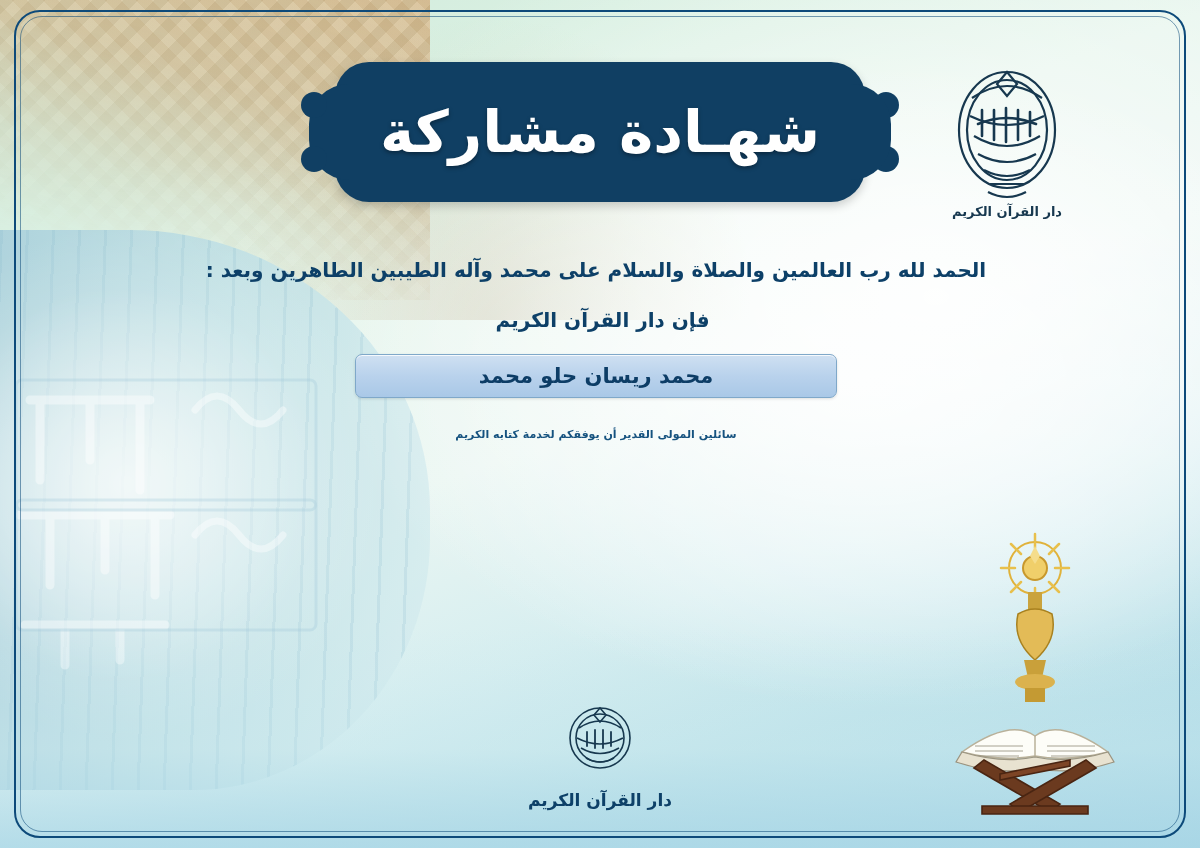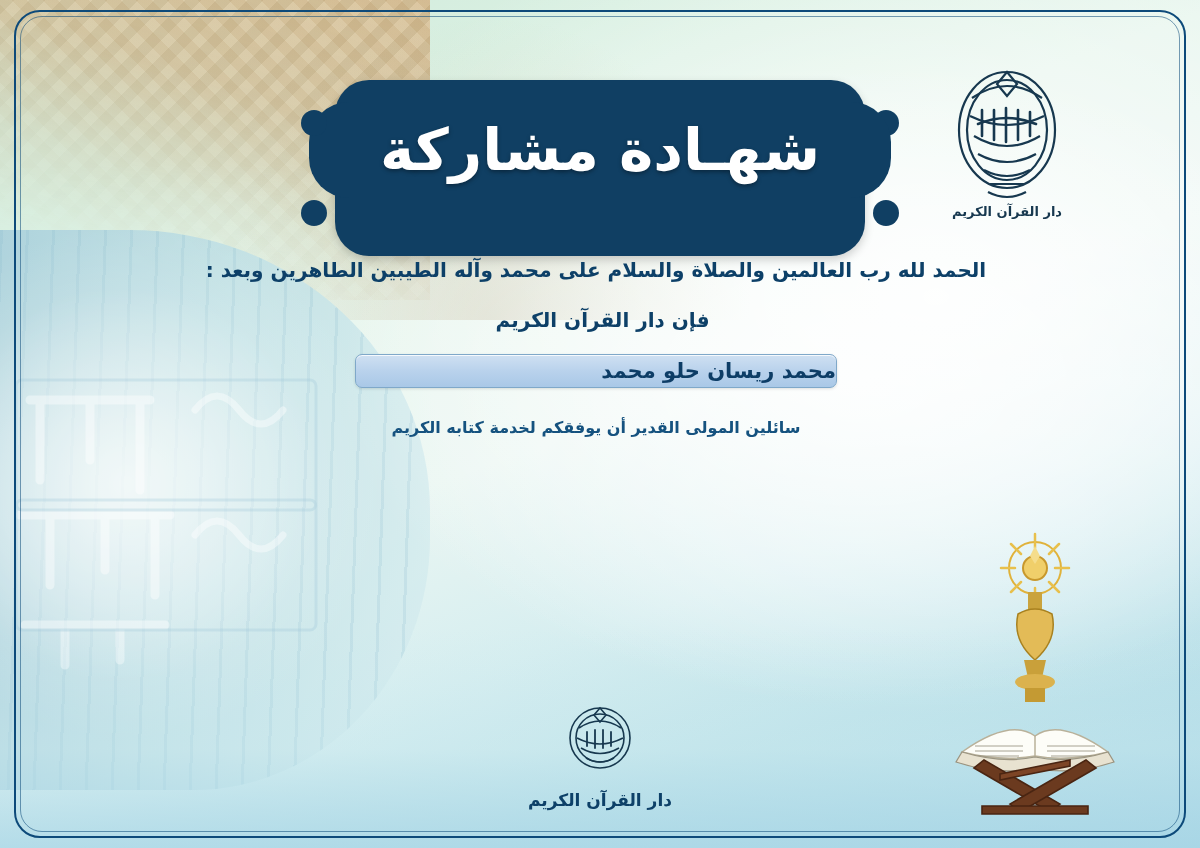--- a/index.html
+++ b/index.html
@@ -96,23 +96,23 @@
     border: 1px solid rgba(13,74,122,0.55);
     border-radius: 22px;
     pointer-events: none;
   }
 
   
   .banner {
     position: absolute;
     left: 50%;
     transform: translateX(-50%);
-    top: 80px;
+    top: 62px;
     width: 530px;
-    height: 176px;
+    height: 140px;
     background: #103f63;
     border-radius: 34px;
     box-shadow: 0 4px 10px rgba(0,0,0,0.18);
   }
   .banner::before, .banner::after {
     content: "";
     position: absolute;
     top: 22px;
     width: 56px; height: 96px;
     background: #103f63;
@@ -167,37 +167,38 @@
     color: #0d4068;
     text-align: center;
   }
   .l-basmala { font-size: 20px; margin-bottom: 26px; }
   .l-dar     { font-size: 20px; margin-bottom: 22px; margin-left: 13px; }
   .l-atabah  { font-size: 22px; letter-spacing: 1px; margin-bottom: 28px; }
 
   .name-plate {
     width: 482px;
     margin: 0 auto 30px auto;
-    height: 34px;
+    height: 44px;
     border: 1px solid #7fa8c9;
     border-radius: 7px;
     background: linear-gradient(180deg, #cfe0f2 0%, #b9d2ec 50%, #a9c8e7 100%);
     box-shadow: inset 0 1px 0 rgba(255,255,255,0.8), 0 1px 3px rgba(0,0,0,0.12);
     display: flex;
     align-items: center;
+    justify-content: center;
   }
   .name-plate span {
     font-size: 21px;
     font-weight: 700;
     color: #0d3d66;
   }
 
   .l-course { font-size: 24px; margin-bottom: 32px; }
   .l-period { font-size: 22px; margin-bottom: 40px; }
-  .l-dua    { font-size: 16px; color: #15527f; font-weight: 700; }
+  .l-dua    { font-size: 11px; color: #15527f; font-weight: 700; }
 
   
   .footer-emblem {
     position: absolute;
     left: 50%;
     transform: translateX(-50%);
     bottom: 72px;
     width: 90px;
     height: 72px;
   }

